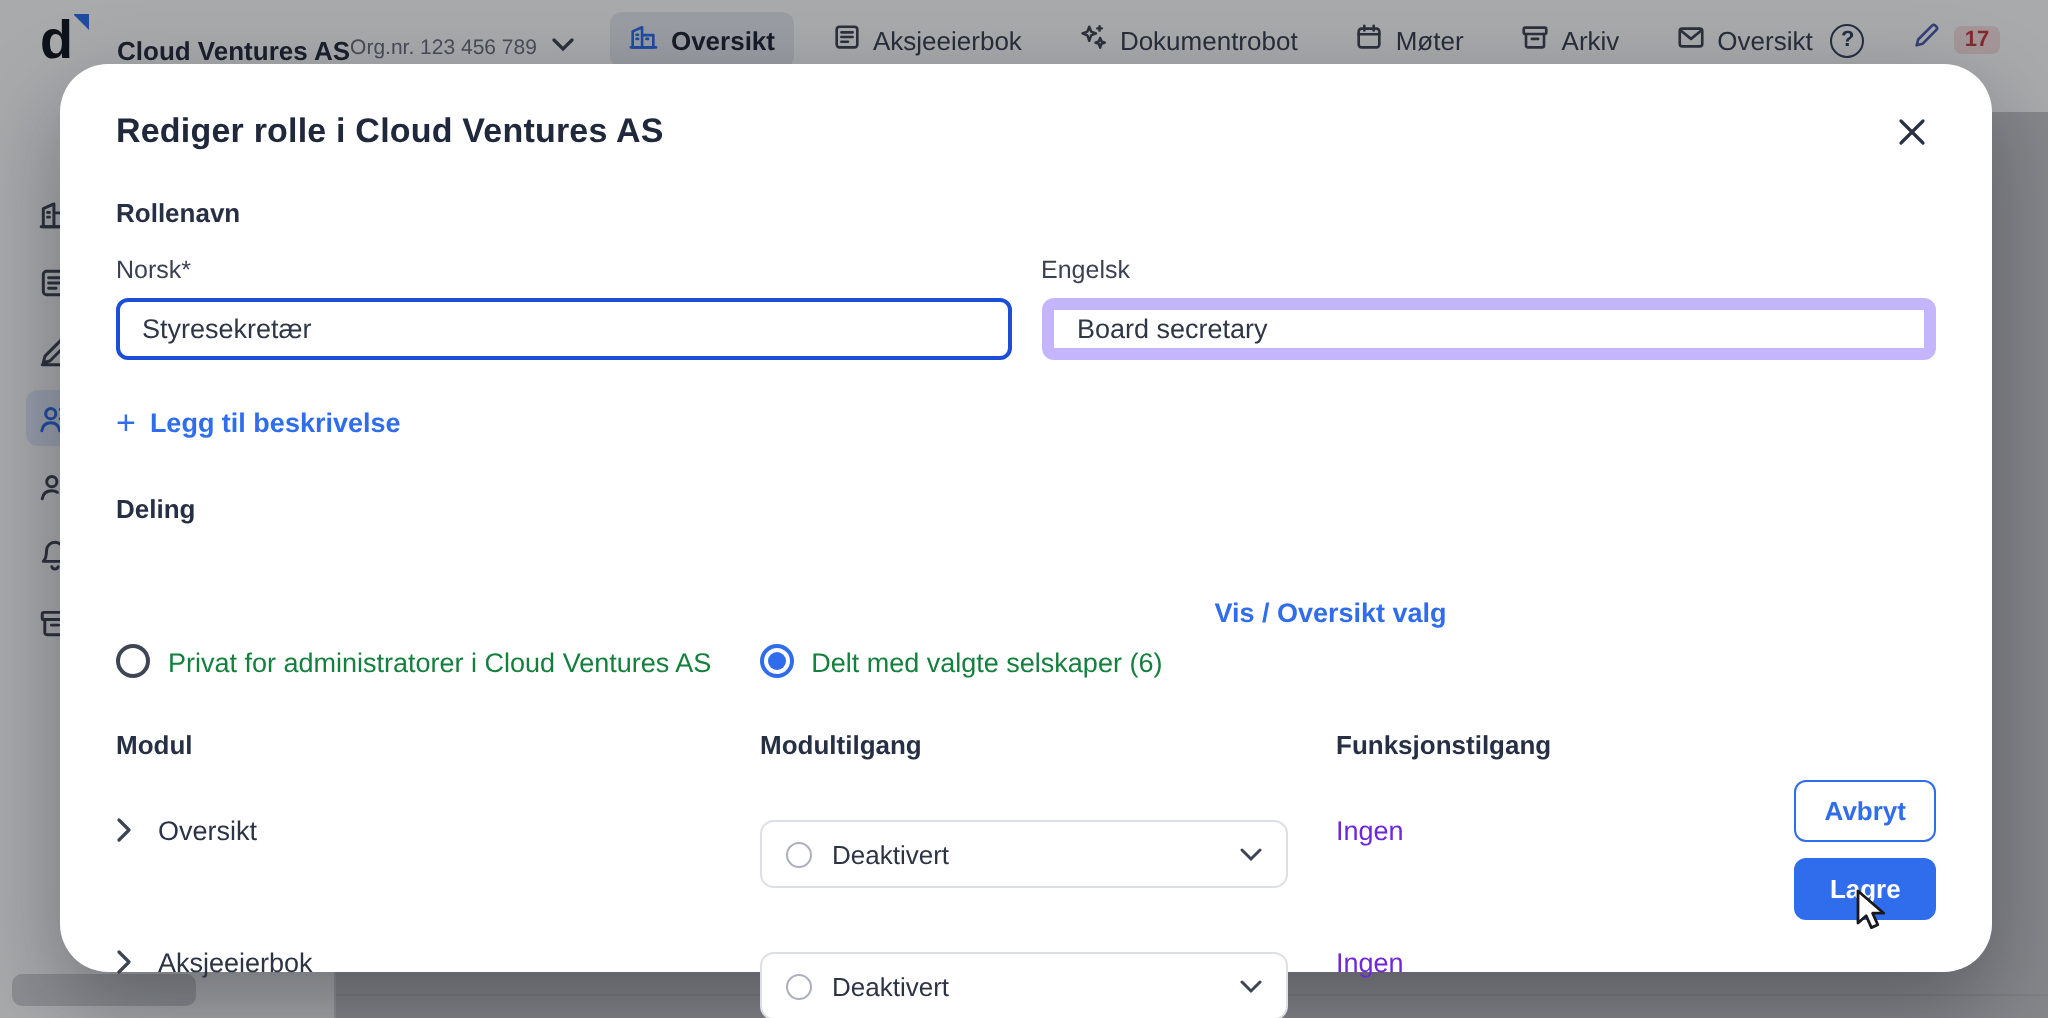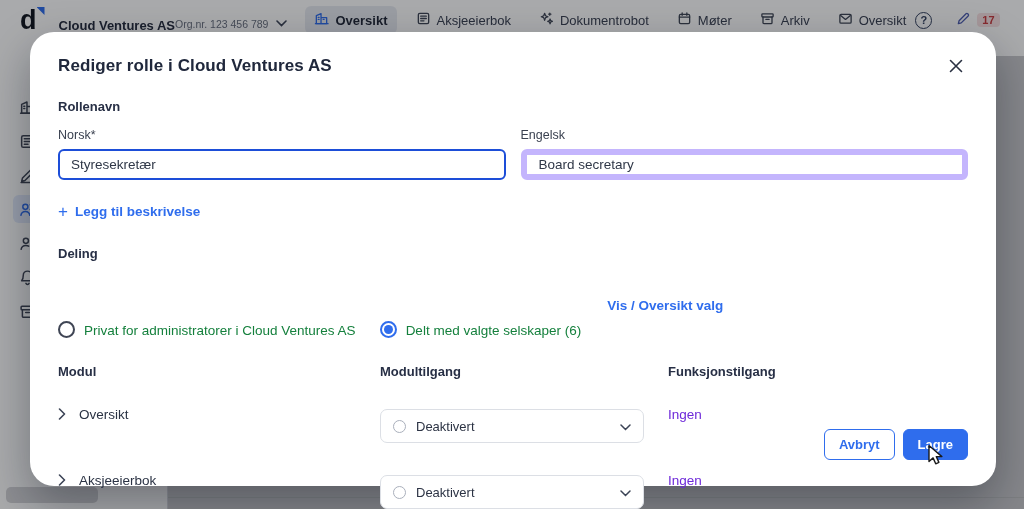--- a/index.html
+++ b/index.html
@@ -100,21 +100,21 @@
   .module-cell { gap:13px; font-size:13.5px; color:#2b3344; }
   .chev-right { display:flex; cursor:pointer; }
   .dropdown {
     width:264px; height:34px; border:1px solid #dcdfe5; border-radius:7px; background:#fff;
     display:flex; align-items:center; padding:0 12px; gap:10px; cursor:pointer;margin-top:24px;
   }
   .status-circle { width:13px; height:13px; border-radius:50%; border:1.5px solid #aab0bc; flex:0 0 auto; }
   .dd-label { font-size:13px; color:#2c3344; flex:1; }
   .fn-cell { font-size:13.5px; color:#6d28d9; }
 
-  .modal-footer { position:absolute; right:28px; bottom:26px; display:flex; gap:8px; }
+  .modal-footer { position:absolute; right:28px; bottom:26px; display:flex; gap:8px;flex-direction:column; }
   .btn { height:31px; border-radius:6px; font-size:13px; font-weight:bold; cursor:pointer;
     font-family:"Liberation Sans", sans-serif; }
   .btn-cancel { background:#fff; border:1px solid #2f6ded; color:#2f6ded; padding:0 14px; }
   .btn-save { background:#2f6ded; border:1px solid #2f6ded; color:#fff; padding:0 14px; }
 
   .cursor { position:absolute; left:895px; top:412px; z-index:200; pointer-events:none; }
 </style>
 </head>
 <body>
 

